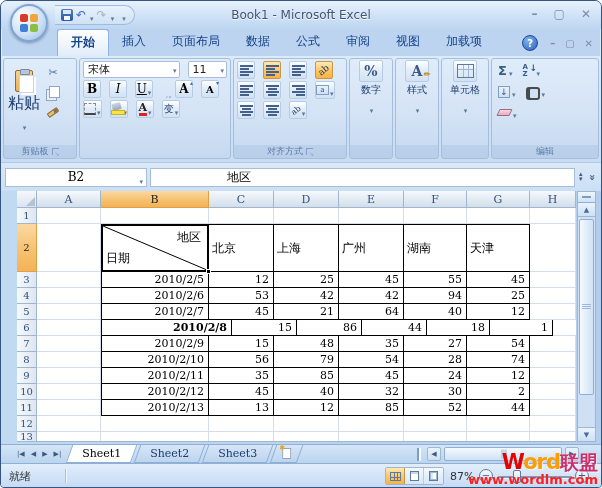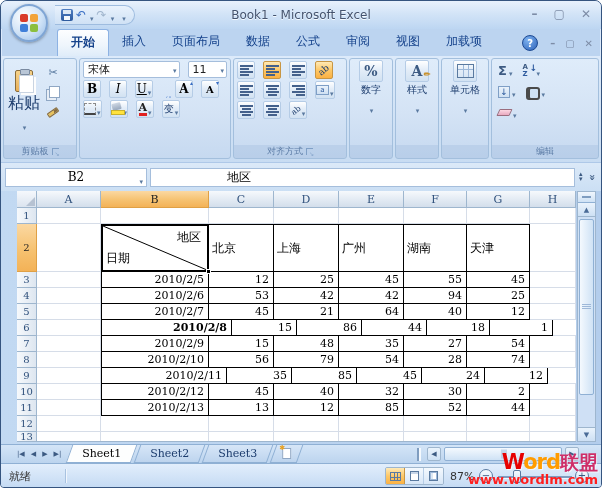--- a/index.html
+++ b/index.html
@@ -534,21 +534,21 @@
           <div class="cell tb num" style="width: 65px;">56</div>
           <div class="cell tb num" style="width: 65px;">79</div>
           <div class="cell tb num" style="width: 65px;">54</div>
           <div class="cell tb num" style="width: 63px;">28</div>
           <div class="cell tb num" style="width: 63px;">74</div>
           <div class="cell" style="width: 46px;"></div>
         </div>
         <div class="grow" style="height: 16px;">
           <div class="rowhdr">9</div>
           <div class="cell" style="width: 64px;"></div>
-          <div class="cell tb tb-left date" style="width: 126px;">2010/2/11</div>
+          <div class="cell tb tb-left date" style="width: 108px;">2010/2/11</div>
           <div class="cell tb num" style="width: 65px;">35</div>
           <div class="cell tb num" style="width: 65px;">85</div>
           <div class="cell tb num" style="width: 65px;">45</div>
           <div class="cell tb num" style="width: 63px;">24</div>
           <div class="cell tb num" style="width: 63px;">12</div>
           <div class="cell" style="width: 46px;"></div>
         </div>
         <div class="grow" style="height: 16px;">
           <div class="rowhdr">10</div>
           <div class="cell" style="width: 64px;"></div>

